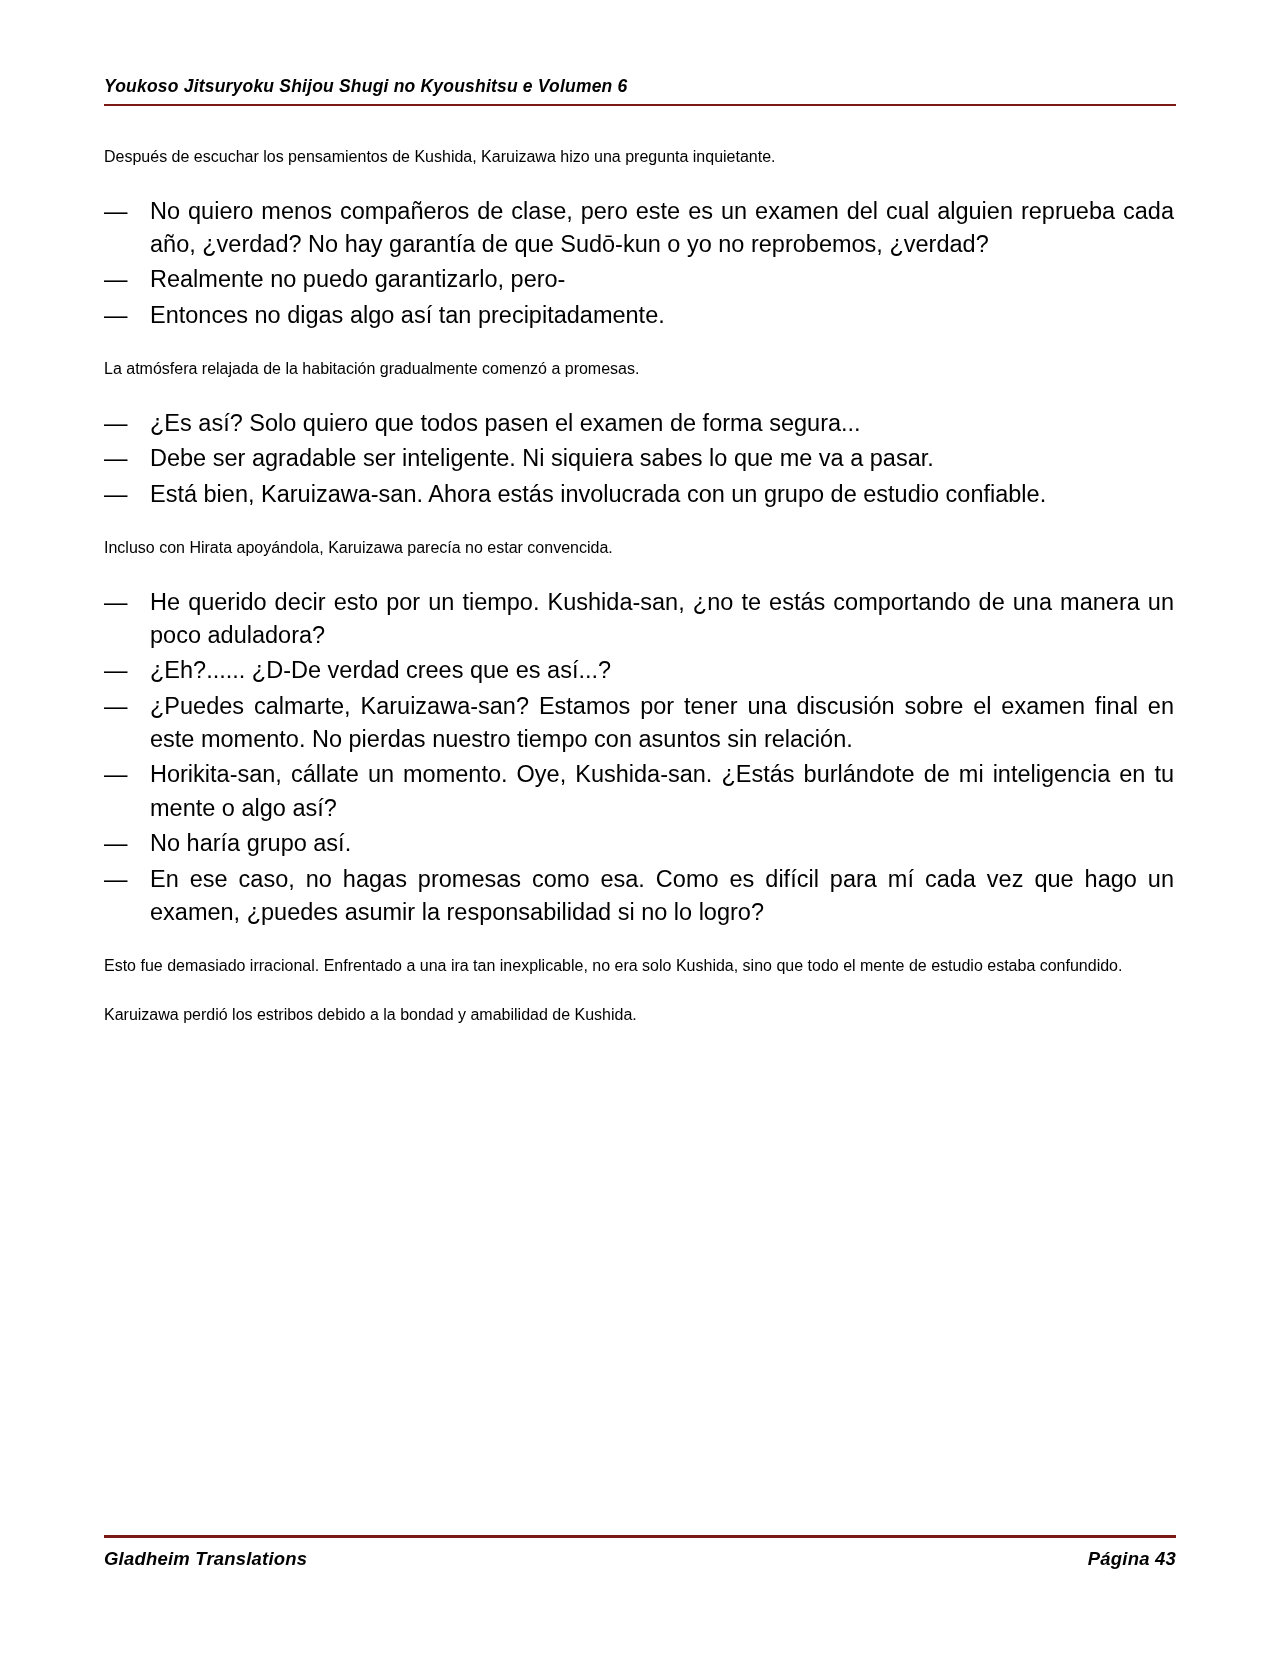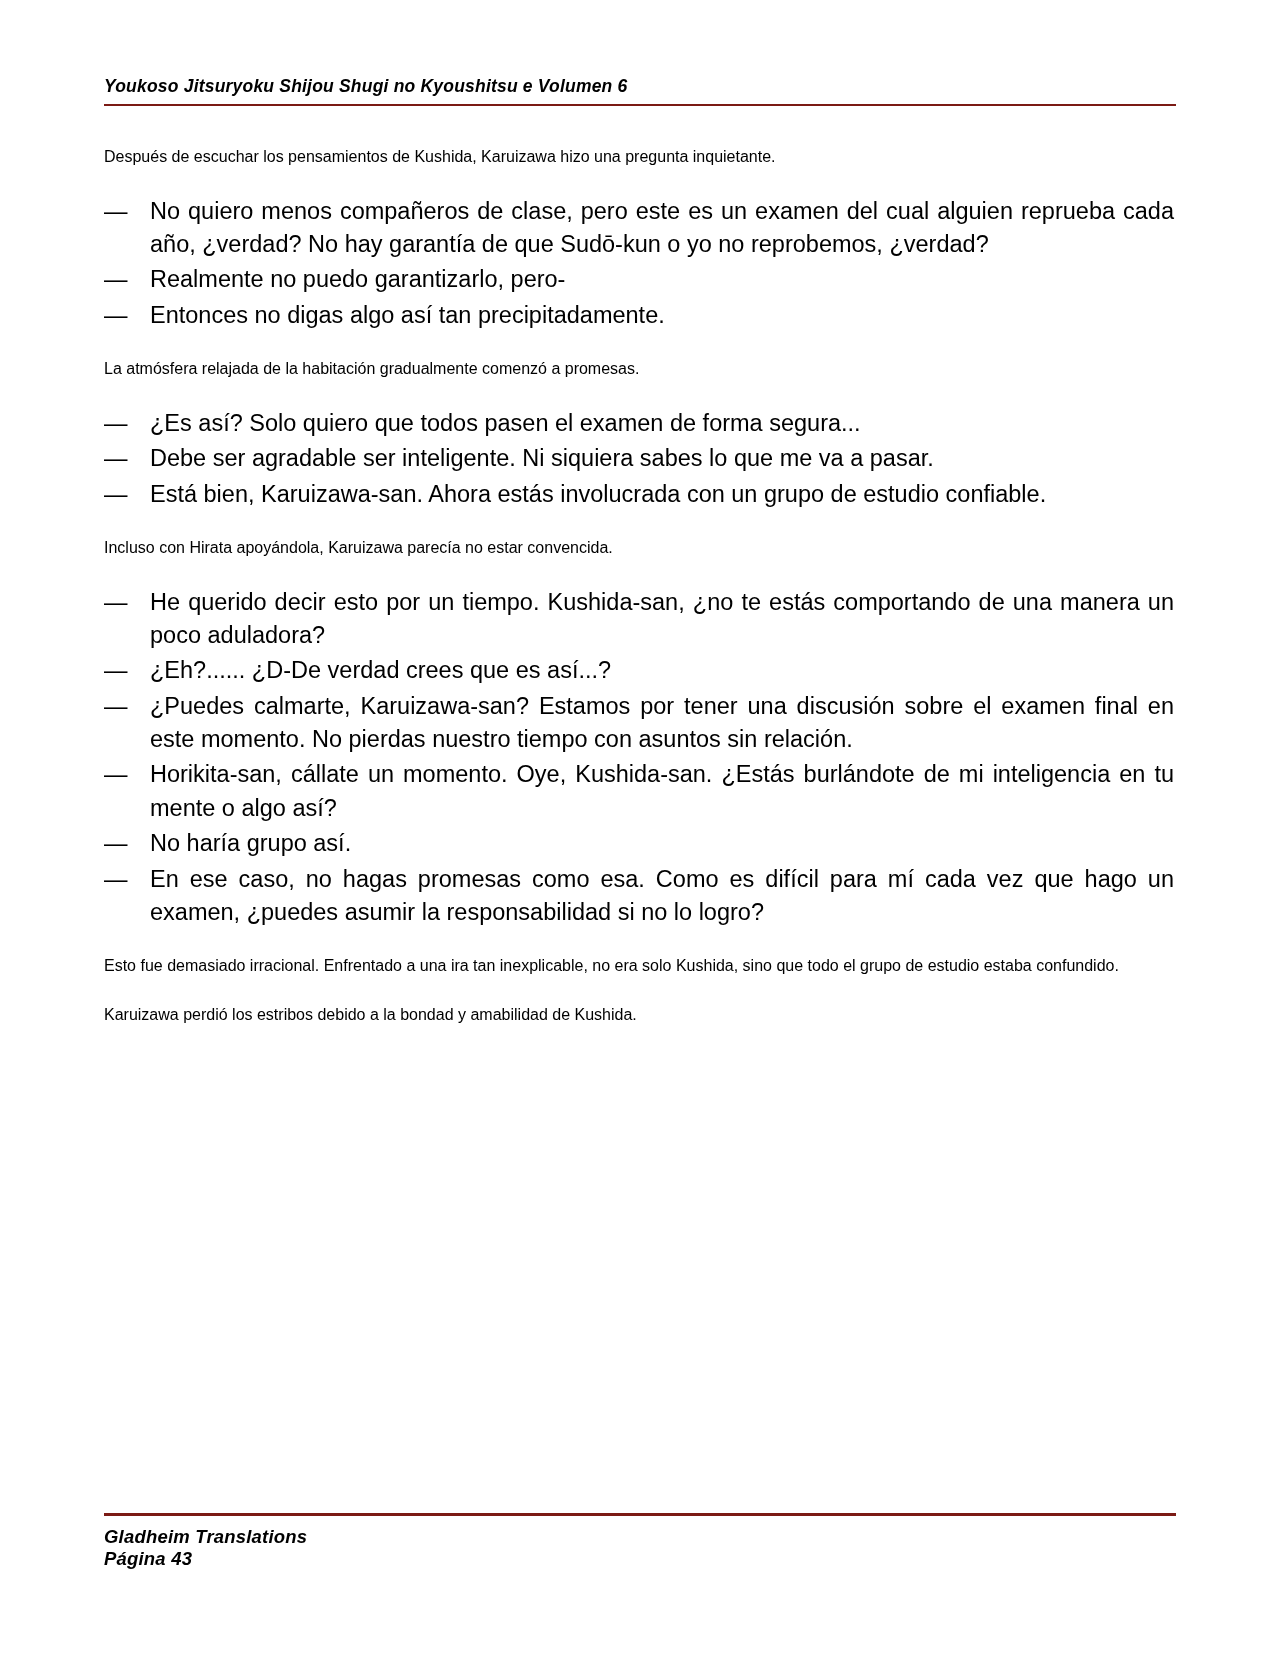--- a/index.html
+++ b/index.html
@@ -85,23 +85,22 @@
     bottom: 86px;
   }
   .footer-rule {
     border: 0;
     border-top: 3px solid #7b1a14;
     margin: 0 0 10px 0;
     width: 100%;
   }
   .footer-row {
     display: flex;
-    justify-content: flex-start;
+    justify-content: space-between;
     align-items: baseline;
-    flex-direction: column;
   }
   .footer-left, .footer-right {
     font-style: italic;
     font-weight: bold;
     font-size: 18.5px;
     letter-spacing: 0.2px;
   }
 </style>
 </head>
 <body>
@@ -135,21 +134,21 @@
 
     <ul class="dialogue">
       <li><span class="dash">—</span><span>He querido decir esto por un tiempo. Kushida-san, ¿no te estás comportando de una manera un poco aduladora?</span></li>
       <li><span class="dash">—</span><span>¿Eh?...... ¿D-De verdad crees que es así...?</span></li>
       <li><span class="dash">—</span><span>¿Puedes calmarte, Karuizawa-san? Estamos por tener una discusión sobre el examen final en este momento. No pierdas nuestro tiempo con asuntos sin relación.</span></li>
       <li><span class="dash">—</span><span>Horikita-san, cállate un momento. Oye, Kushida-san. ¿Estás burlándote de mi inteligencia en tu mente o algo así?</span></li>
       <li><span class="dash">—</span><span>No haría grupo así.</span></li>
       <li><span class="dash">—</span><span>En ese caso, no hagas promesas como esa. Como es difícil para mí cada vez que hago un examen, ¿puedes asumir la responsabilidad si no lo logro?</span></li>
     </ul>
 
-    <p class="para">Esto fue demasiado irracional. Enfrentado a una ira tan inexplicable, no era solo Kushida, sino que todo el grupo de estudio estaba confundido.</p>
+    <p class="para">Esto fue demasiado irracional. Enfrentado a una ira tan inexplicable, no era solo Kushida, sino que todo el mente de estudio estaba confundido.</p>
 
     <p class="para">Karuizawa perdió los estribos debido a la bondad y amabilidad de Kushida.</p>
 
   </div>
 
   <div class="footer">
     <hr class="footer-rule">
     <div class="footer-row">
       <div class="footer-left">Gladheim Translations</div>
       <div class="footer-right">Página 43</div>

